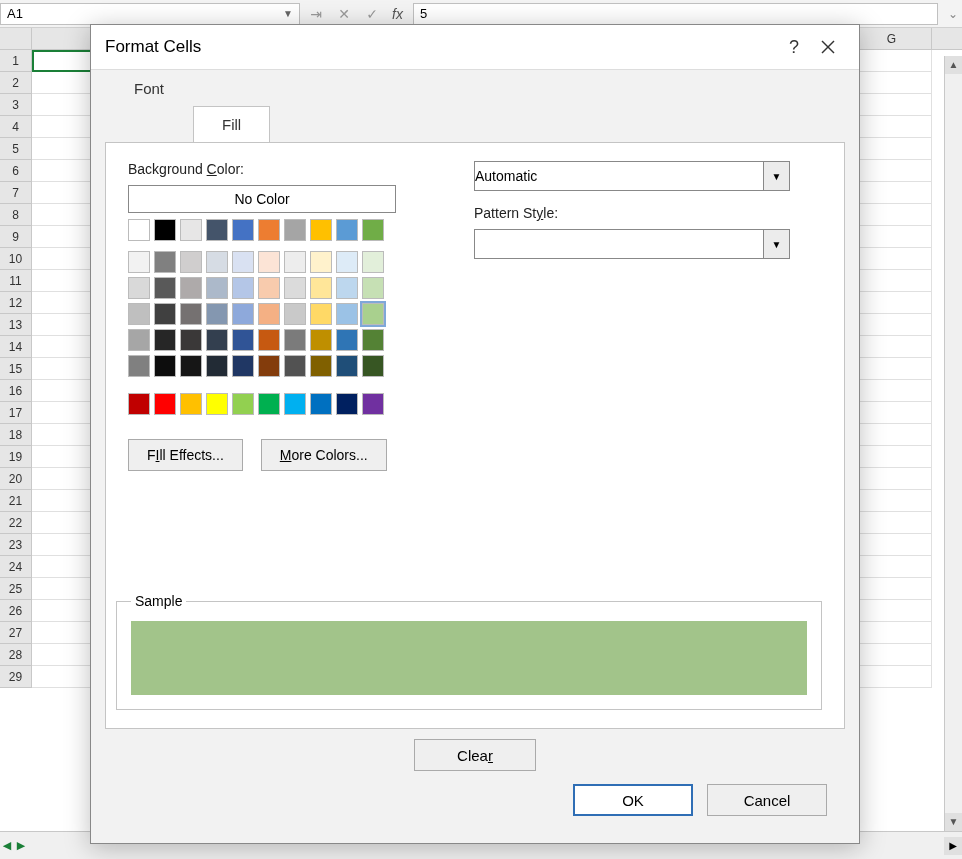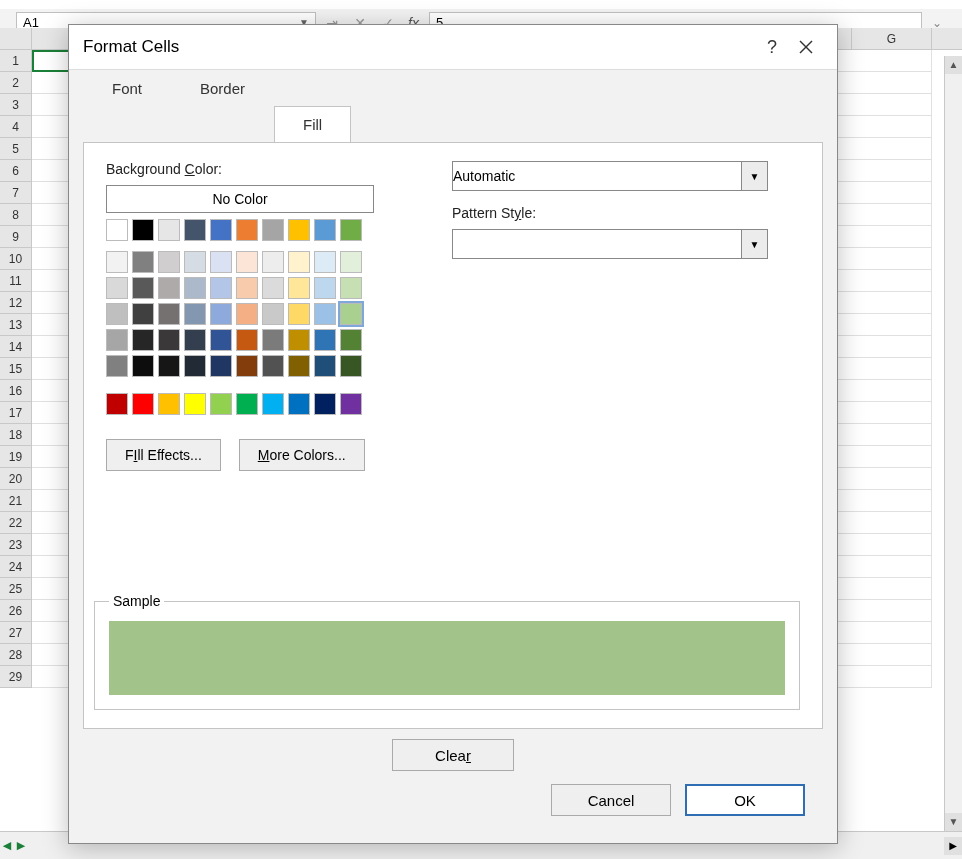--- a/index.html
+++ b/index.html
@@ -1,19 +1,19 @@
 <!DOCTYPE html>
 <html><head>
 <meta charset="utf-8">
 <style>
 * { box-sizing: border-box; margin: 0; padding: 0; font-family: "Segoe UI", Tahoma, sans-serif; }
 body { width: 962px; height: 859px; background: #fff; position: relative; overflow: hidden; }
 
 
-.formula-bar { height: 28px; background: #f3f3f3; border-bottom: 1px solid #d0d0d0; display: flex; align-items: center; padding: 0 16px; gap: 6px; margin-top: 9px; }
+.formula-bar { height: 28px; background: #f3f3f3; border-bottom: 1px solid #d0d0d0; display: flex; align-items: center; padding: 0 0; gap: 6px; }
 .name-box { width: 300px; height: 22px; background: #fff; border: 1px solid #c0c0c0; display: flex; align-items: center; padding: 0 6px; font-size: 13px; }
 .name-box .dd { margin-left: auto; color: #666; font-size: 10px; }
 .fx-btns { display: flex; gap: 8px; align-items: center; color: #999; font-size: 14px; }
 .fx-btns span { width: 20px; text-align: center; }
 .fx-label { font-style: italic; font-size: 14px; color: #555; margin: 0 4px; }
 .fx-input { flex: 1; height: 22px; background: #fff; border: 1px solid #c0c0c0; padding: 0 6px; font-size: 13px; display:flex; align-items:center; }
 .fx-expand { width: 18px; text-align:center; color:#888; font-size:12px; }
 
 
 .grid-wrap { position: absolute; top: 28px; left: 0; right: 0; bottom: 0; }
@@ -27,21 +27,21 @@
 .sel-cell { border:2px solid #1a7f37; background:#fff;}
 .vscroll { position:absolute; right:0; top:28px; bottom:28px; width:18px; background:#f0f0f0; border-left:1px solid #c8c8c8;}
 .vscroll .up, .vscroll .down { height:18px; text-align:center; font-size:10px; line-height:18px; color:#555; background:#e0e0e0;}
 .vscroll .down{position:absolute;bottom:0;width:100%;}
 .hscroll { position:absolute; left:0; right:0; bottom:0; height:28px; background:#f0f0f0; border-top:1px solid #c8c8c8; display:flex; align-items:center;}
 .hscroll .tri { width:14px; text-align:center; font-size:11px; color:#555; }
 .hscroll .tri.g { color:#1a7f37; }
 .hscroll .thumb-track{ margin-left:auto; width:300px; height:16px; background:#f0f0f0; display:flex; align-items:center;}
 .hscroll .rbtn{width:18px;height:18px;text-align:center;line-height:18px;background:#e0e0e0;font-size:10px;}
 
-.dialog { position:absolute; top:24px; left:68px; width:770px; height:820px; background:#fff; border:1px solid #888; box-shadow:0 4px 24px rgba(0,0,0,.25); display:flex; flex-direction:column;}
+.dialog { position:absolute; top:24px; left:90px; width:770px; height:820px; background:#fff; border:1px solid #888; box-shadow:0 4px 24px rgba(0,0,0,.25); display:flex; flex-direction:column;}
 .titlebar{height:44px; display:flex; align-items:center; padding:0 14px; font-size:17px;}
 .titlebar .spacer{margin-left:auto;}
 .titlebar .help,.titlebar .close{width:34px;height:34px;display:flex;align-items:center;justify-content:center;font-size:18px;color:#333;}
 .titlebar .close svg{width:14px;height:14px;}
 .dlg-body{flex:1; background:#f2f2f2; border-top:1px solid #ddd; padding:0 14px 14px 14px; display:flex; flex-direction:column;}
 .tabs{display:flex; position:relative; top:0;}
 .tab{padding:9px 28px; font-size:15px; color:#333; border:1px solid transparent; cursor:default;}
 .tab.active{background:#fff; border:1px solid #c4c4c4; border-bottom:1px solid #fff;margin-top:36px;}
 .tab-panel{flex:1; background:#fff; border:1px solid #c4c4c4; margin-top:-1px; padding:18px 22px; display:flex; gap:46px; position:relative;}
 .left-col{width:300px;}
@@ -465,21 +465,20 @@
     <span class="close">
       <svg viewBox="0 0 14 14">
           <line x1="1" y1="1" x2="13" y2="13" stroke="#333" stroke-width="1.4"></line>
           <line x1="13" y1="1" x2="1" y2="13" stroke="#333" stroke-width="1.4"></line>
         </svg>
     </span>
   </div>
   <div class="dlg-body">
     <div class="tabs" id="tabs">
         <div class="tab">Font</div>
-        <div class="tab">Border</div>
         <div class="tab active">Fill</div>
       </div>
     <div class="tab-panel">
       <div class="left-col">
         <div class="label">Background <u>C</u>olor:</div>
         <div class="nocolor">No Color</div>
         <div class="sw-grid" id="theme-top">
             <div class="sw" style="background: rgb(255, 255, 255);"></div>
             <div class="sw" style="background: rgb(0, 0, 0);"></div>
             <div class="sw" style="background: rgb(231, 230, 230);"></div>
@@ -576,17 +575,17 @@
       </div>
       <fieldset class="sample-box">
         <legend>Sample</legend>
         <div class="sample-swatch" id="sample-swatch" style="background: rgb(162, 196, 138);"></div>
       </fieldset>
     </div>
     <div class="clear-row">
       <div class="clear-btn">Clea<u>r</u></div>
     </div>
     <div class="footer">
+      <div class="fbtn ok">OK</div>
       <div class="fbtn">Cancel</div>
-      <div class="fbtn ok">OK</div>
     </div>
   </div>
 </div>
 
 </body></html>

